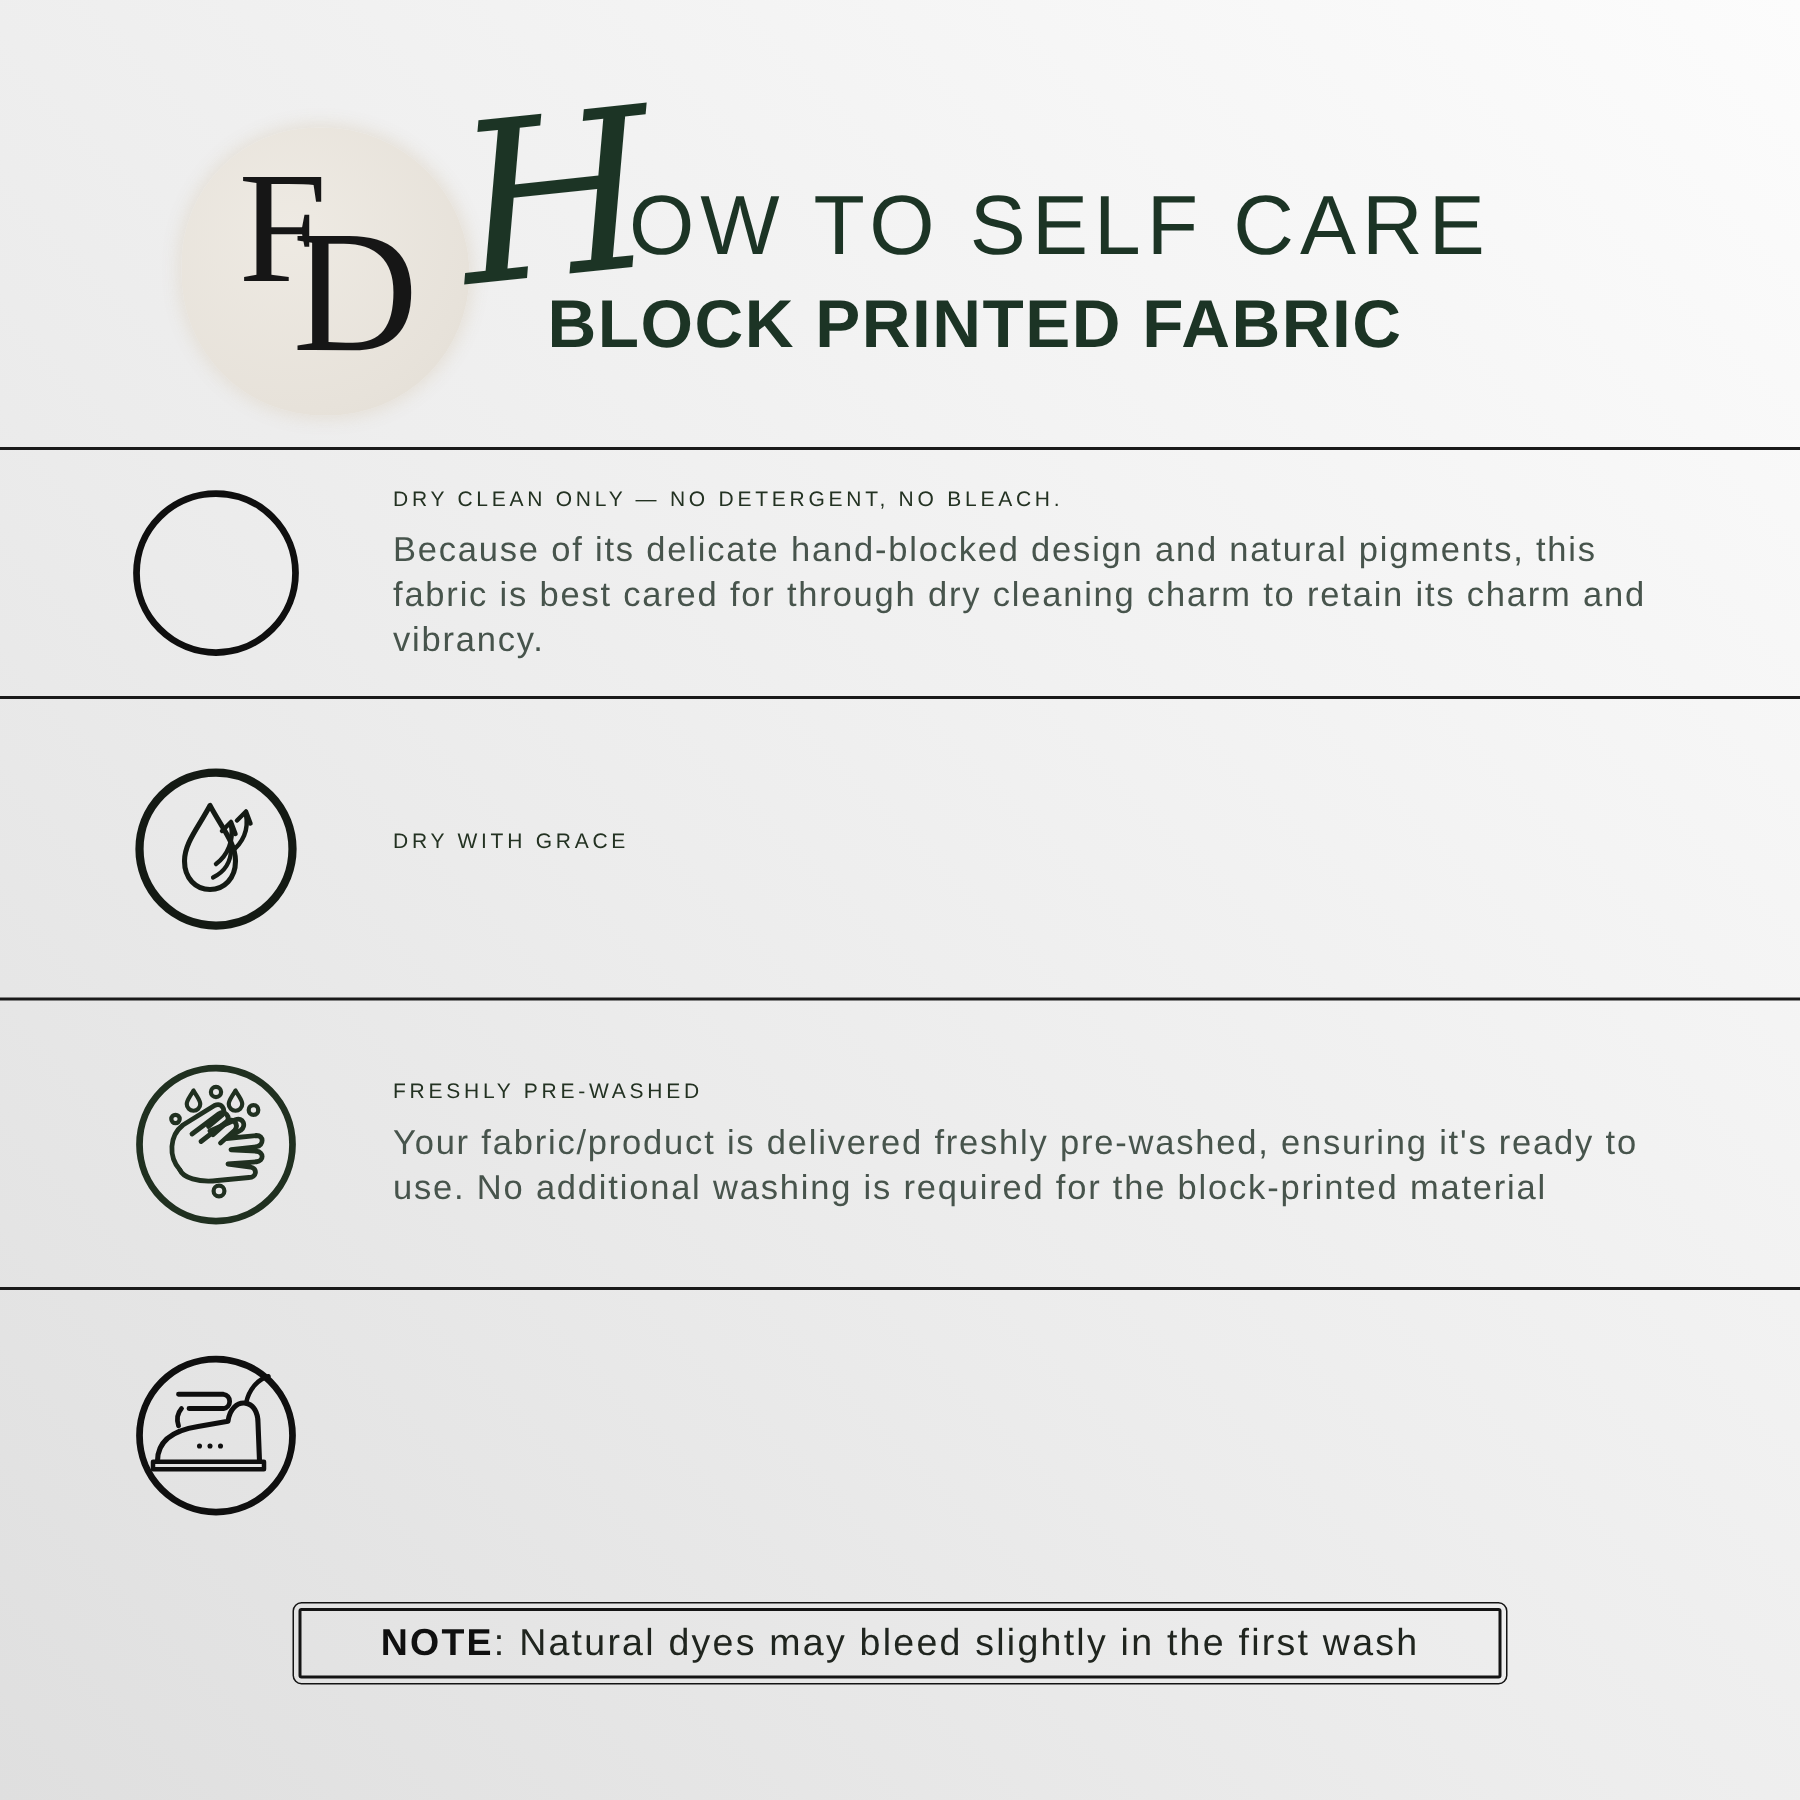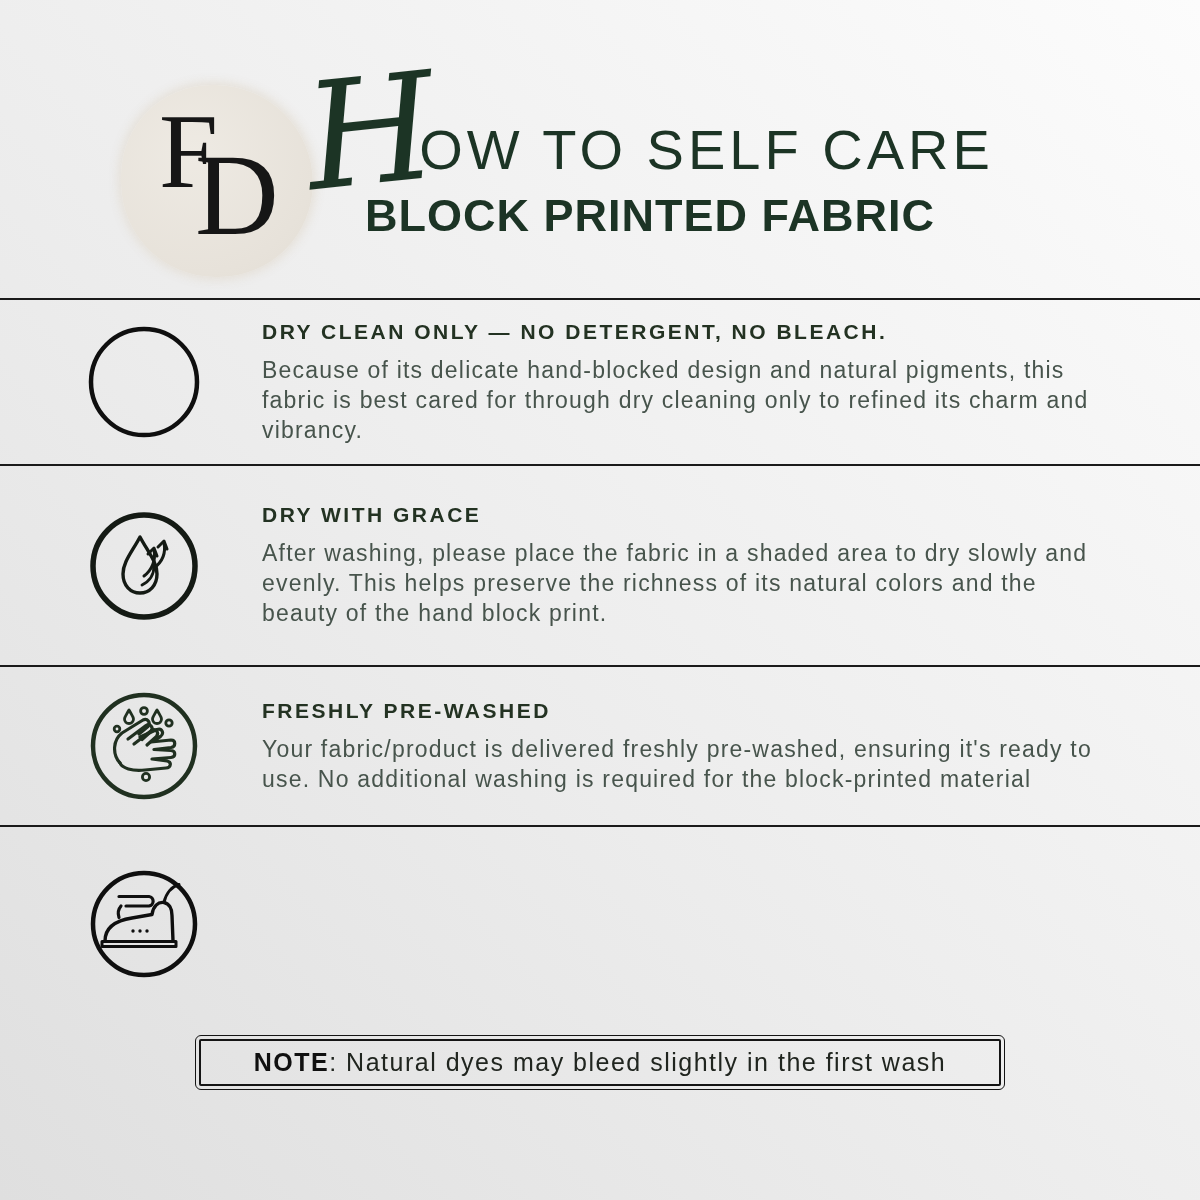--- a/index.html
+++ b/index.html
@@ -33,26 +33,26 @@
   }
   .title-rest { font-size:56px; font-weight:400; letter-spacing:4px; color:#1c3425; line-height:1; padding-bottom:2px; }
   .title-sub  { text-align:center; font-size:45px; font-weight:700; letter-spacing:1px; color:#1c3425; margin-top:10px; white-space:nowrap; }
 
   
   .section {
     border-top:2px solid #1a1a1a;
     display:flex; align-items:center;
     padding-left:88px; padding-right:55px;
   }
-  .s1 { height:166px; } .s2 { height:201px;align-items:center; } .s3 { height:160px; } .s4 { height:196px; }
+  .s1 { height:166px; } .s2 { height:201px;align-items:center; } .s3 { height:193px; } .s4 { height:196px; }
   .icon-wrap { width:112px; height:112px; flex:0 0 112px; margin-right:62px; }
   .icon-wrap svg { width:112px; height:112px; display:block; }
   .sec-text { width:850px; }
   .sec-heading {
-    font-size:21px; font-weight:700; letter-spacing:2.5px;
+    font-size:14px; font-weight:400; letter-spacing:2.5px;
     color:#233222; margin-bottom:11px;
   }
   .sec-body {
     font-size:23px; font-weight:400; letter-spacing:1.2px;
     color:#47544c; line-height:30px; max-width:845px;
   }
 
   
   .note {
     width:802px; margin:18px auto 0;
@@ -83,41 +83,40 @@
   </div>
 
   <div class="section s1">
     <div class="icon-wrap">
       <svg viewBox="0 0 112 112">
         <circle cx="56" cy="56" r="53" fill="none" stroke="#0f0f0f" stroke-width="4.5"></circle>
       </svg>
     </div>
     <div class="sec-text">
       <div class="sec-heading">DRY CLEAN ONLY — NO DETERGENT, NO BLEACH.</div>
-      <div class="sec-body">Because of its delicate hand-blocked design and natural pigments, this fabric is best cared for through dry cleaning only to refined its charm and vibrancy.</div>
+      <div class="sec-body">Because of its delicate hand-blocked design and natural pigments, this fabric is best cared for through dry cleaning charm to retain its charm and vibrancy.</div>
     </div>
   </div>
 
   <div class="section s2">
     <div class="icon-wrap">
       <svg viewBox="0 0 112 112">
         <g fill="none" stroke="#141a14" stroke-linecap="round" stroke-linejoin="round">
           <circle cx="56" cy="56" r="51" stroke-width="5.5"></circle>
           <path d="M52 27 C44 42 35 52 35 64 C35 75.5 42.5 83 52 83 C61.5 83 69 75.5 69 64 C69 52 60 42 52 27 Z" stroke-width="3.4"></path>
           <path d="M54 75 C62 71 66 64 66 56" stroke-width="2.8"></path>
           <path d="M56 66 C64 60 68 50 66 40" stroke-width="3"></path>
           <path d="M60 44 L66 38 L69 46" stroke-width="3"></path>
           <path d="M66 58 C74 52 78 43 76 33" stroke-width="3"></path>
           <path d="M70 37 L76 31 L79 39" stroke-width="3"></path>
         </g>
       </svg>
     </div>
     <div class="sec-text">
       <div class="sec-heading">DRY WITH GRACE</div>
-      <div class="sec-body">After washing, please place the fabric in a shaded area to dry slowly and evenly. This helps preserve the richness of its natural colors and the beauty of the hand block print.</div>
     </div>
   </div>
 
   <div class="section s3">
     <div class="icon-wrap">
       <svg viewBox="0 0 112 112">
         <g fill="none" stroke="#203020" stroke-linecap="round" stroke-linejoin="round">
           <circle cx="56" cy="56" r="51" stroke-width="4.5"></circle>
           <path d="M41 20 c-2.5 4.5 -4.5 6.5 -4.5 9 a4.5 4.5 0 0 0 9 0 c0 -2.5 -2 -4.5 -4.5 -9 Z" stroke-width="2.8"></path>
           <circle cx="56" cy="21" r="3.4" stroke-width="2.8"></circle>

